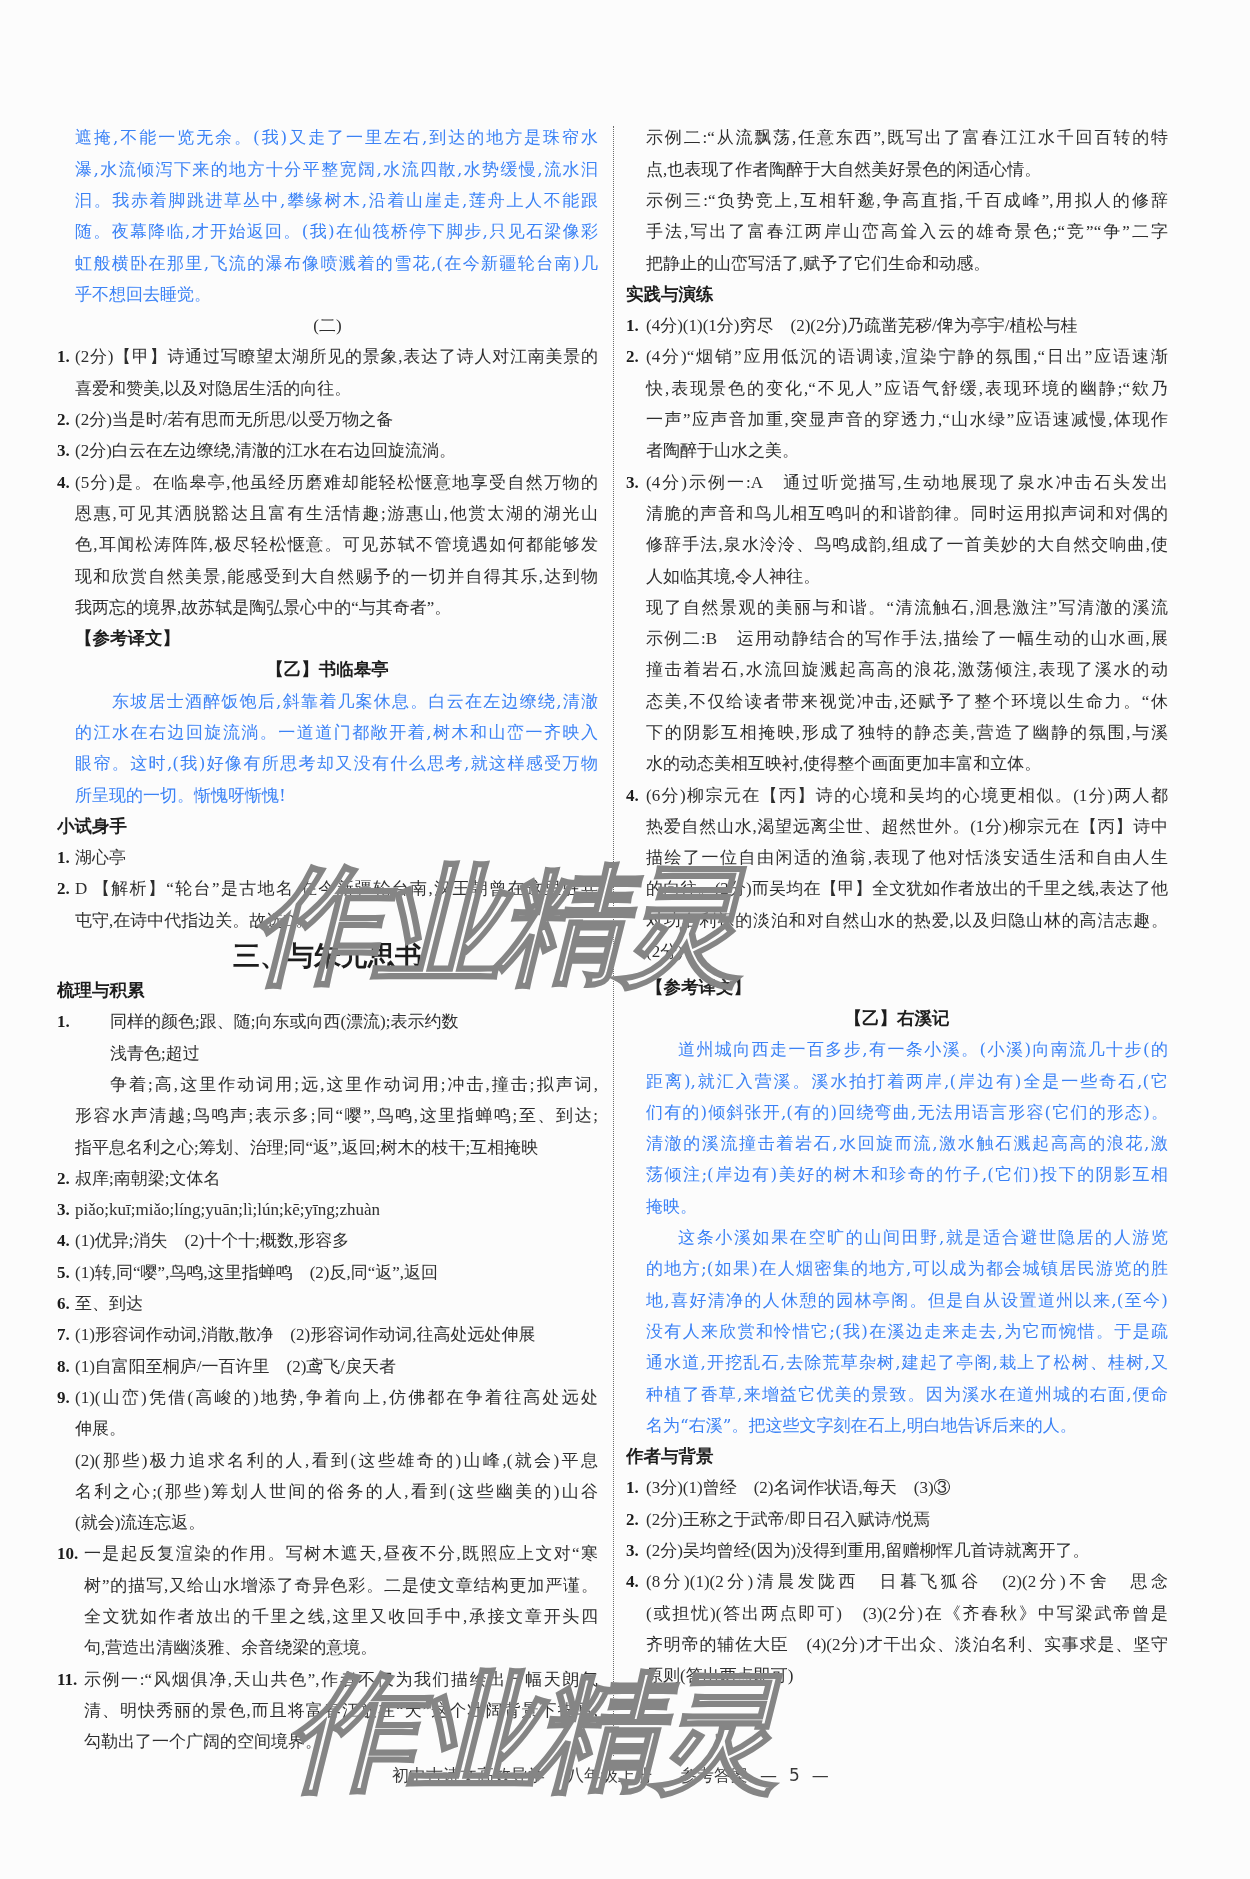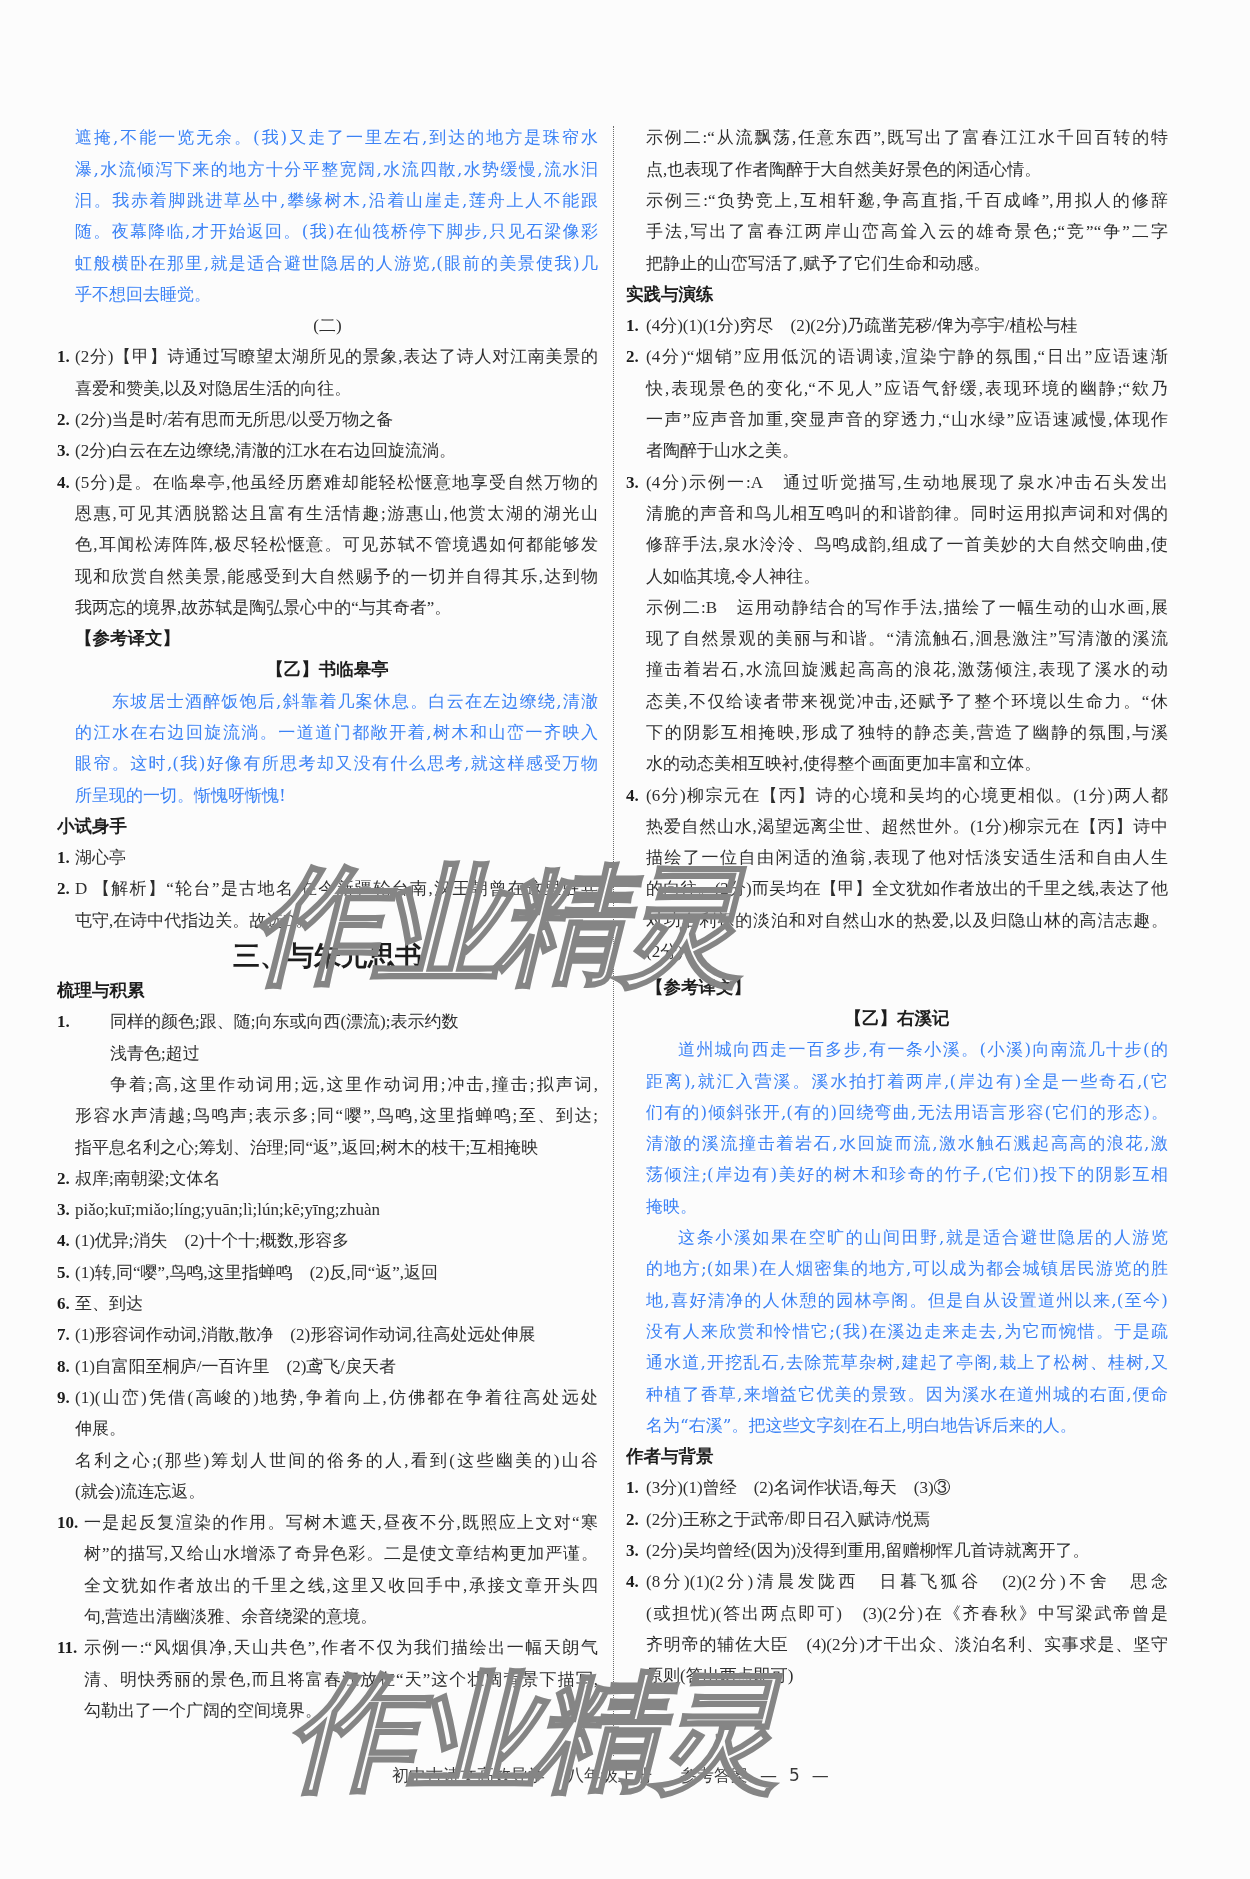--- a/index.html
+++ b/index.html
@@ -71,21 +71,21 @@
   <div class="ln j p18 kai">
       <span class="t">瀑,水流倾泻下来的地方十分平整宽阔,水流四散,水势缓慢,流水汩</span>
     </div>
   <div class="ln j p18 kai">
       <span class="t">汩。我赤着脚跳进草丛中,攀缘树木,沿着山崖走,莲舟上人不能跟</span>
     </div>
   <div class="ln j p18 kai">
       <span class="t">随。夜幕降临,才开始返回。(我)在仙筏桥停下脚步,只见石梁像彩</span>
     </div>
   <div class="ln j p18 kai">
-      <span class="t">虹般横卧在那里,就是适合避世隐居的人游览,(眼前的美景使我)几</span>
+      <span class="t">虹般横卧在那里,飞流的瀑布像喷溅着的雪花,(在今新疆轮台南)几</span>
     </div>
   <div class="ln p18 kai">
       <span class="t">乎不想回去睡觉。</span>
     </div>
 
   <div class="ln c">
       <span class="t">(二)</span>
     </div>
 
   <div class="ln j">
@@ -210,20 +210,23 @@
     </div>
 
   <div class="ln j">
       <span class="num">9.</span>
       <span class="t">(1)(山峦)凭借(高峻的)地势,争着向上,仿佛都在争着往高处远处</span>
     </div>
   <div class="ln p18">
       <span class="t">伸展。</span>
     </div>
   <div class="ln j p18">
+      <span class="t">(2)(那些)极力追求名利的人,看到(这些雄奇的)山峰,(就会)平息</span>
+    </div>
+  <div class="ln j p18">
       <span class="t">名利之心;(那些)筹划人世间的俗务的人,看到(这些幽美的)山谷</span>
     </div>
   <div class="ln p18">
       <span class="t">(就会)流连忘返。</span>
     </div>
 
   <div class="ln j">
       <span class="num w27">10.</span>
       <span class="t">一是起反复渲染的作用。写树木遮天,昼夜不分,既照应上文对“寒</span>
     </div>
@@ -298,24 +301,24 @@
   <div class="ln j p20">
       <span class="t">清脆的声音和鸟儿相互鸣叫的和谐韵律。同时运用拟声词和对偶的</span>
     </div>
   <div class="ln j p20">
       <span class="t">修辞手法,泉水泠泠、鸟鸣成韵,组成了一首美妙的大自然交响曲,使</span>
     </div>
   <div class="ln p20">
       <span class="t">人如临其境,令人神往。</span>
     </div>
   <div class="ln j p20">
+      <span class="t">现了自然景观的美丽与和谐。“清流触石,洄悬激注”写清澈的溪流</span>
+    </div>
+  <div class="ln j p20">
       <span class="t">示例二:B　运用动静结合的写作手法,描绘了一幅生动的山水画,展</span>
-    </div>
-  <div class="ln j p20">
-      <span class="t">现了自然景观的美丽与和谐。“清流触石,洄悬激注”写清澈的溪流</span>
     </div>
   <div class="ln j p20">
       <span class="t">撞击着岩石,水流回旋溅起高高的浪花,激荡倾注,表现了溪水的动</span>
     </div>
   <div class="ln j p20">
       <span class="t">态美,不仅给读者带来视觉冲击,还赋予了整个环境以生命力。“休</span>
     </div>
   <div class="ln j p20">
       <span class="t">下的阴影互相掩映,形成了独特的静态美,营造了幽静的氛围,与溪</span>
     </div>

